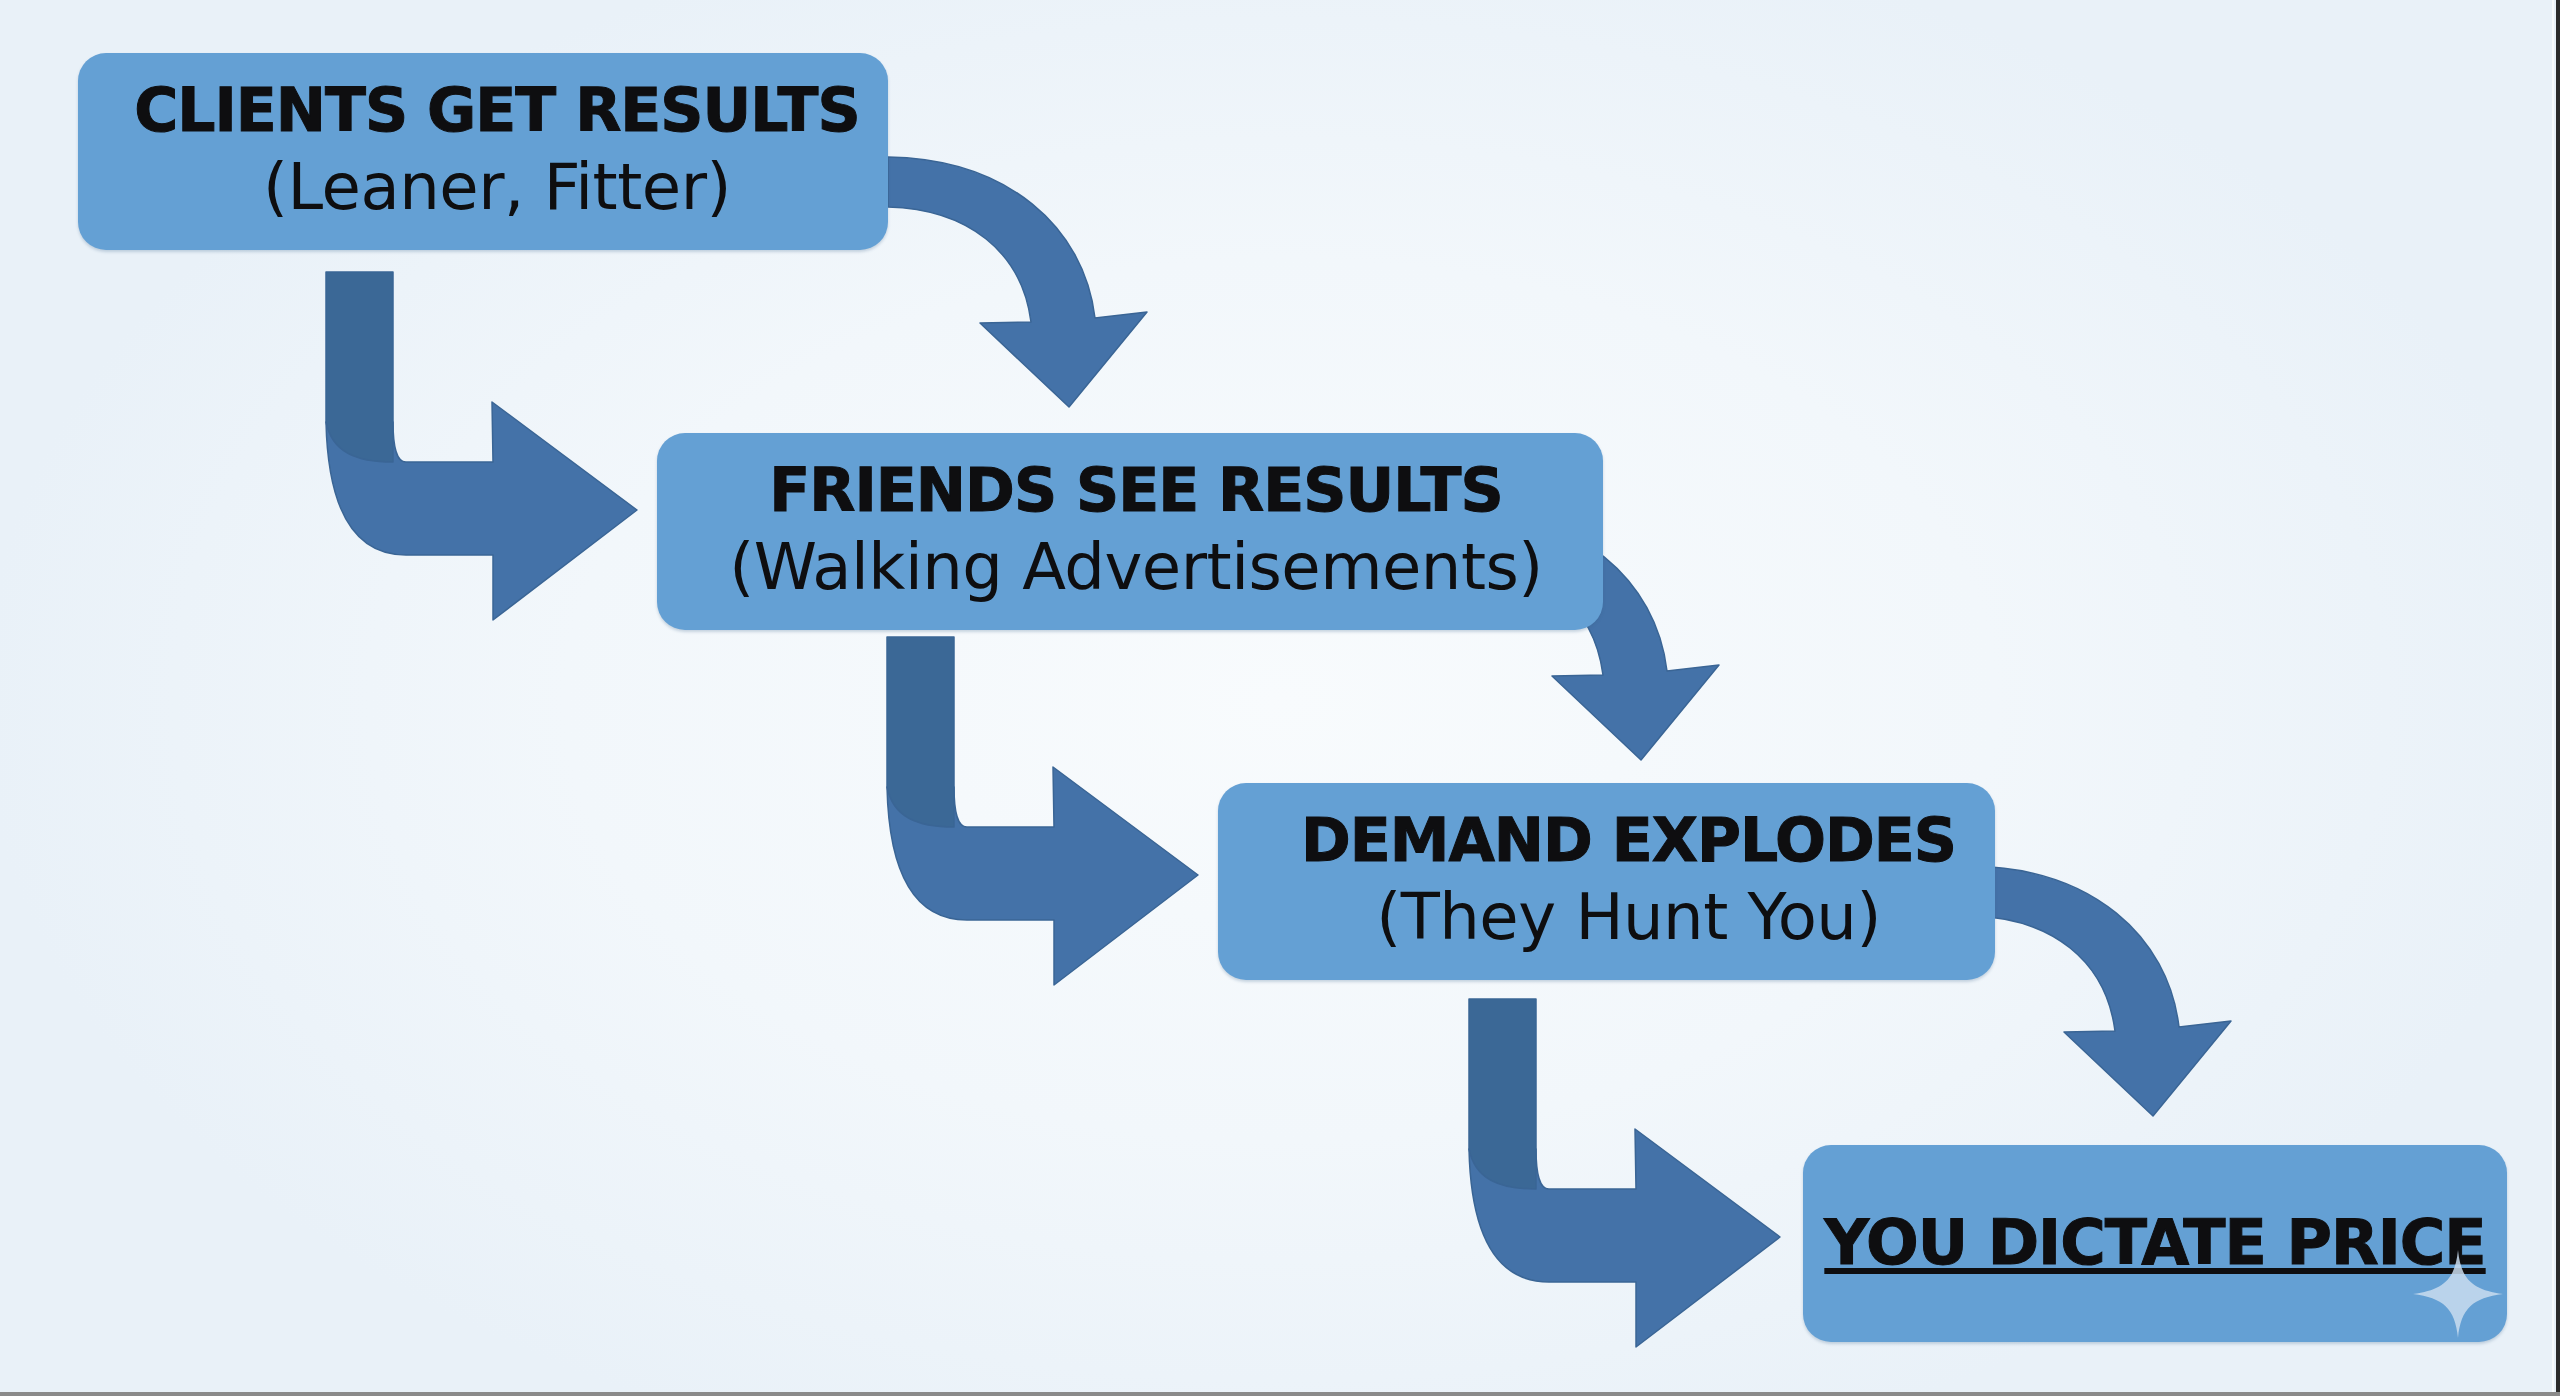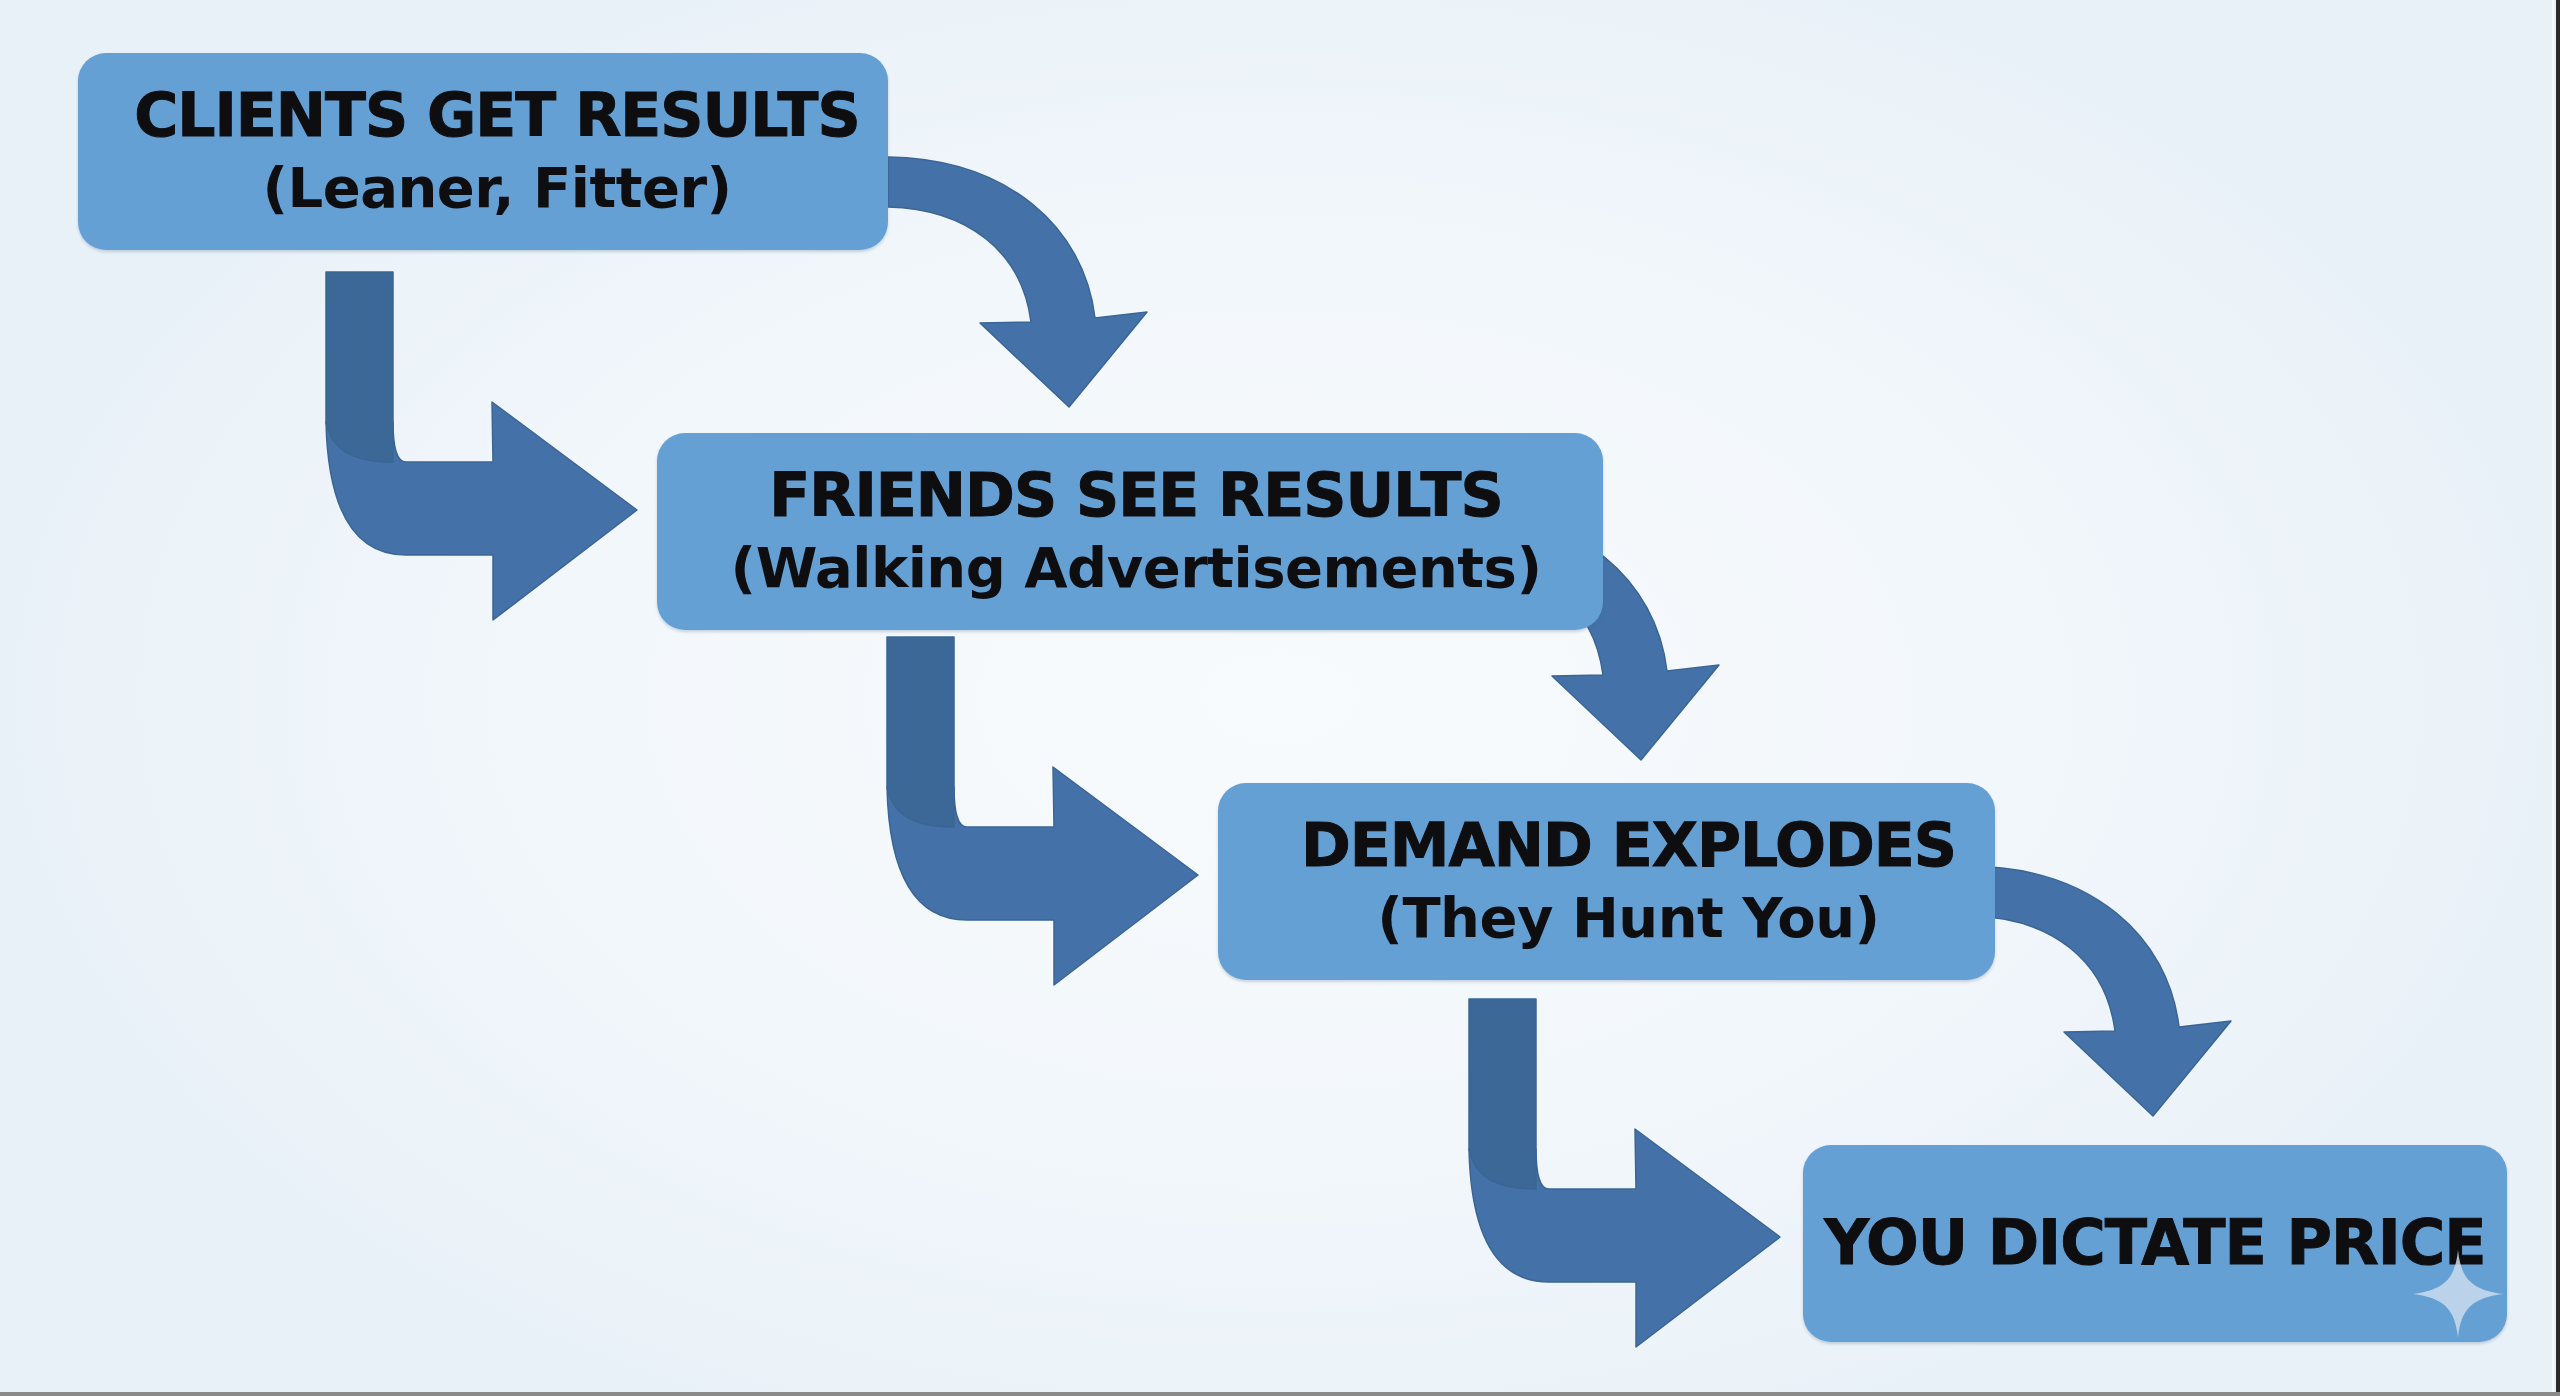--- a/index.html
+++ b/index.html
@@ -45,31 +45,31 @@
     font-family: "DejaVu Sans", sans-serif;
     font-weight: bold;
     font-size: 60px;
     letter-spacing: -1px;
     line-height: 1.1;
     white-space: nowrap;
     -webkit-text-stroke: 1px #0e0e10;
   }
   .step-subtitle {
     font-family: "DejaVu Sans", sans-serif;
-    font-weight: bold;
-    font-size: 56px;
+    font-weight: normal;
+    font-size: 64px;
     letter-spacing: -0.5px;
     line-height: 1.2;
     margin-top: 6px;
     white-space: nowrap;
   }
   #box-1 { left: 78px;   top: 53px;   width: 782px; height: 197px; padding-left: 28px; }
   #box-2 { left: 657px;  top: 433px;  width: 934px; height: 197px; padding-left: 12px; }
   #box-3 { left: 1218px; top: 783px;  width: 733px; height: 197px; padding-left: 44px; }
-  #box-4 { left: 1803px; top: 1145px; width: 704px; height: 197px; }
+  #box-4 { left: 1803px; top: 1145px; width: 704px; height: 197px; text-decoration: underline; }
   #box-4 .step-title { font-size: 62px; }
   #sparkle {
     position: absolute; left: 2413px; top: 1250px; width: 90px; height: 88px;
   }
 </style>
 </head>
 <body>
 
 <svg id="arrows" xmlns="http://www.w3.org/2000/svg" width="2560" height="1396" viewBox="0 0 2560 1396">
     <path d="M326 422 C328 512 356 555 406 555 L493 555 L493 620 L637 510 L492 402 L493 462 L406 462 C400 462 393 457 393 422 Z" fill="#4472a8" stroke="#3a6595" stroke-width="1.5" stroke-linejoin="round"></path>

